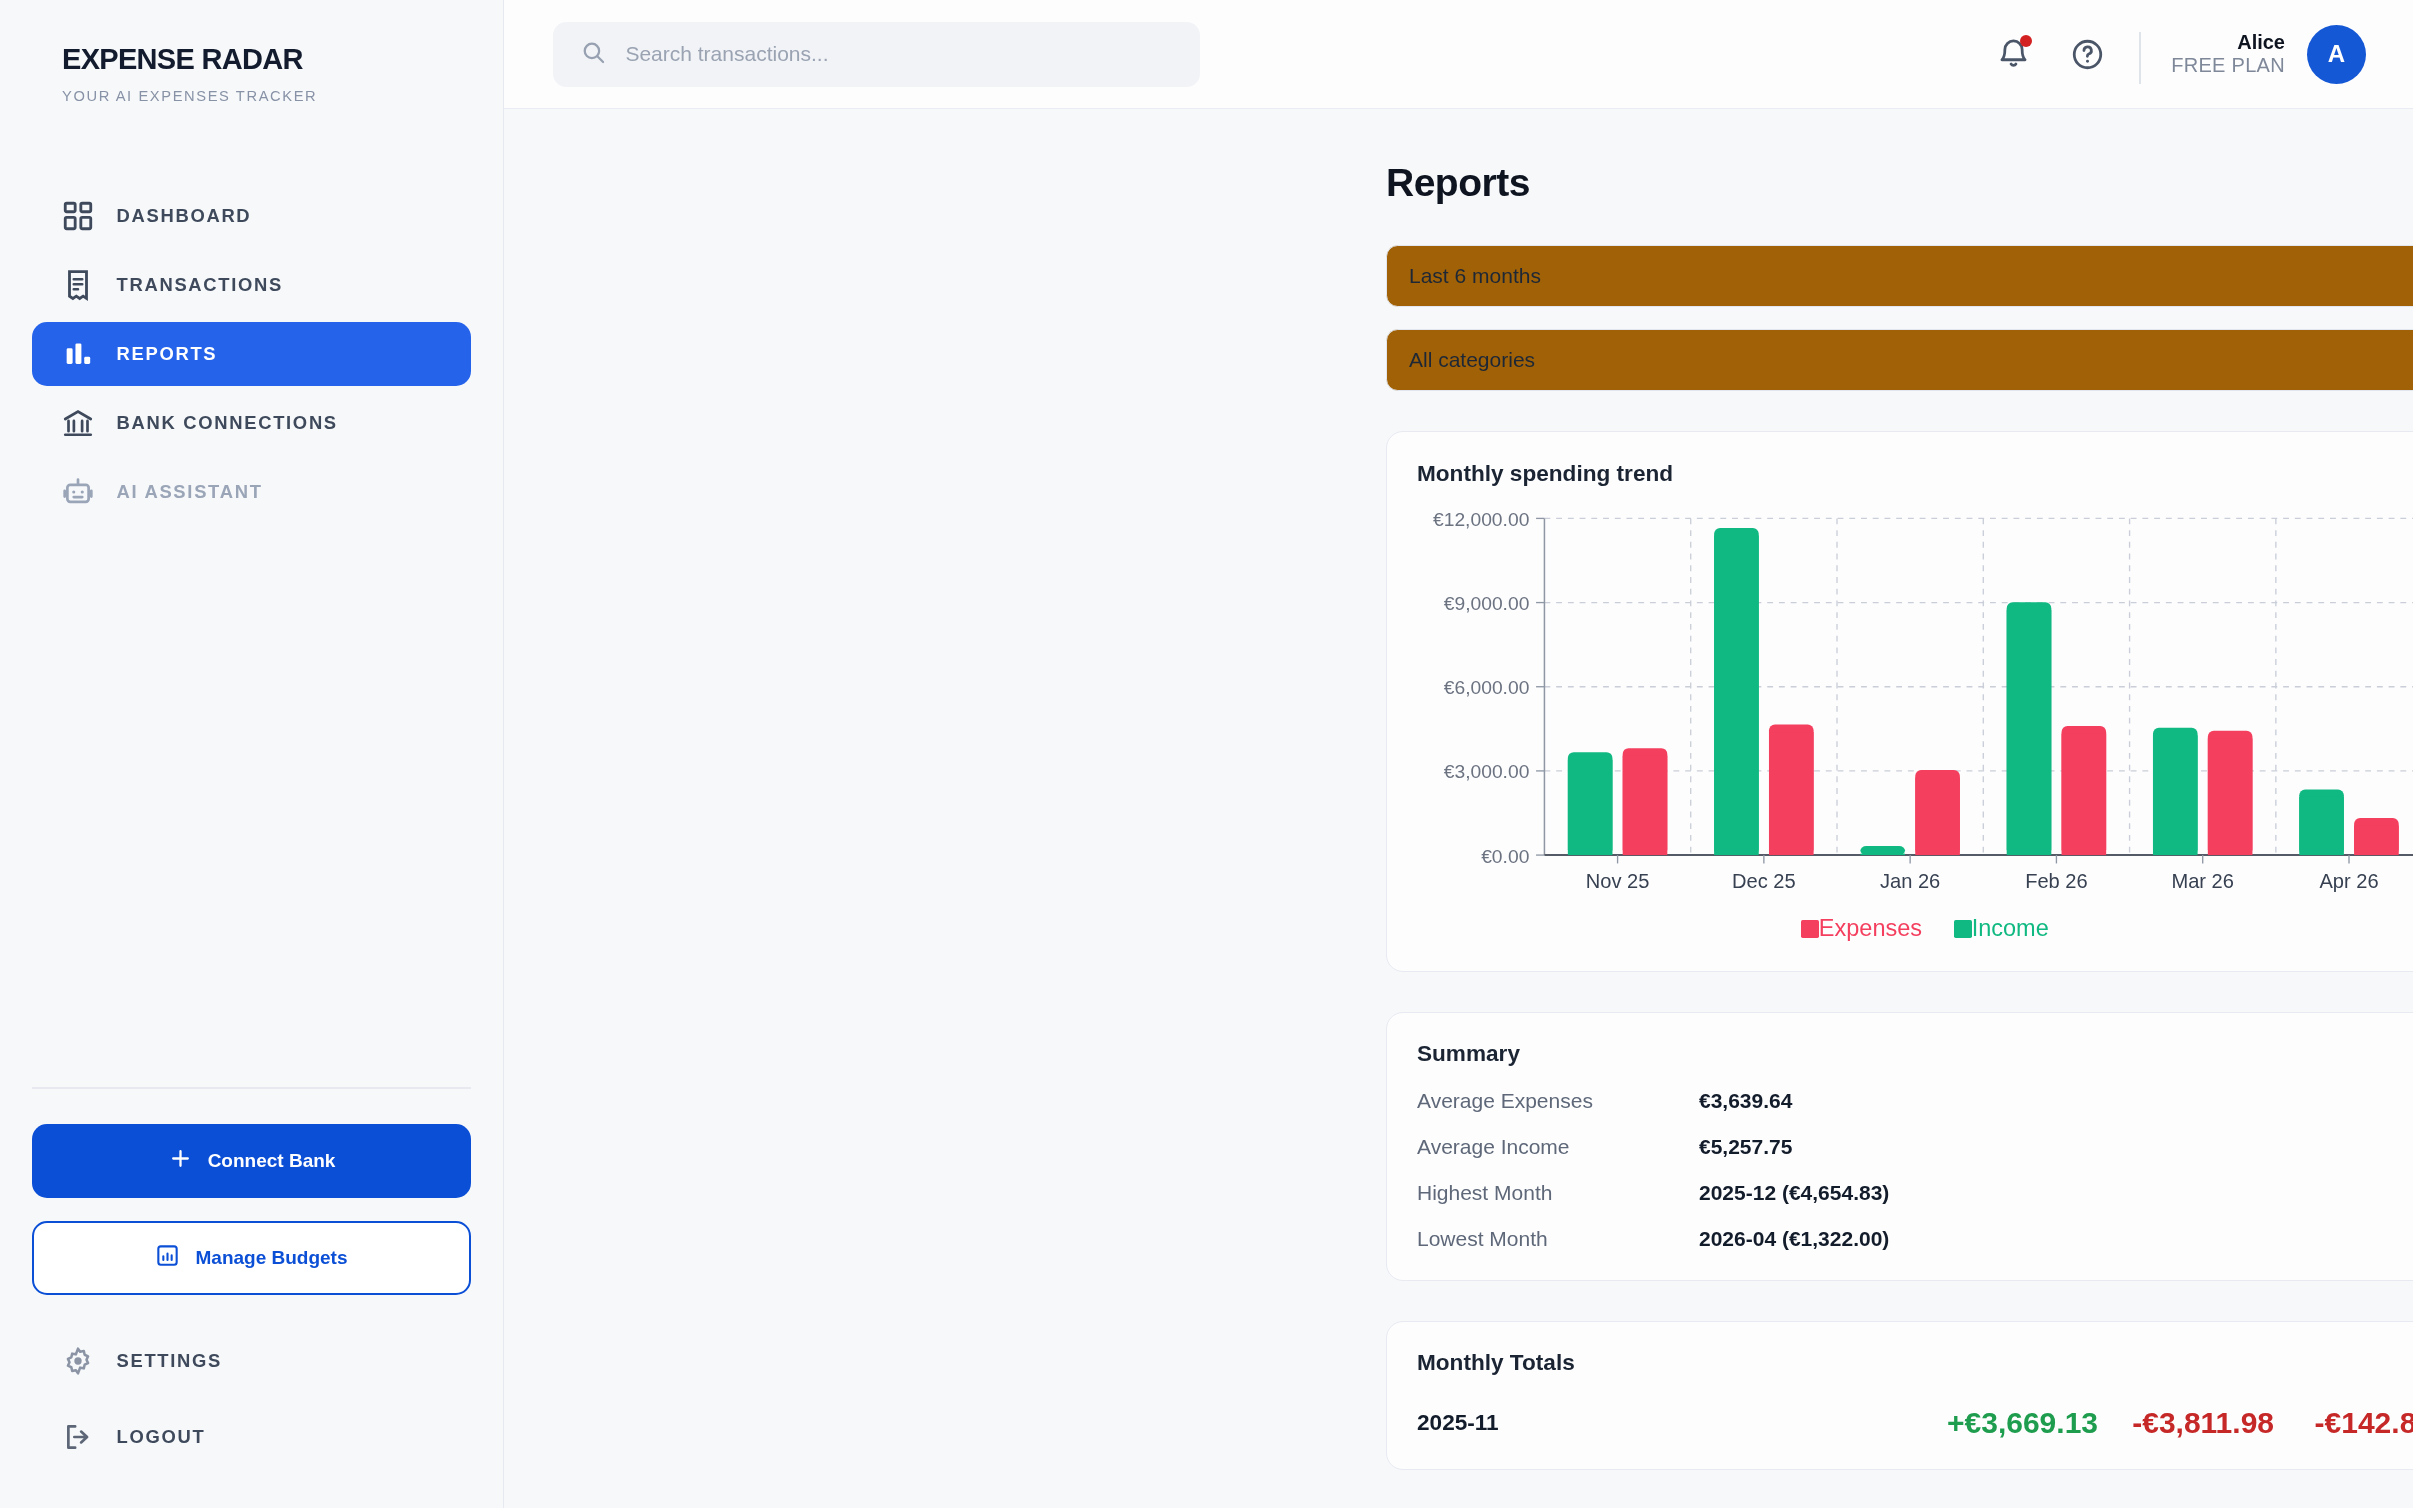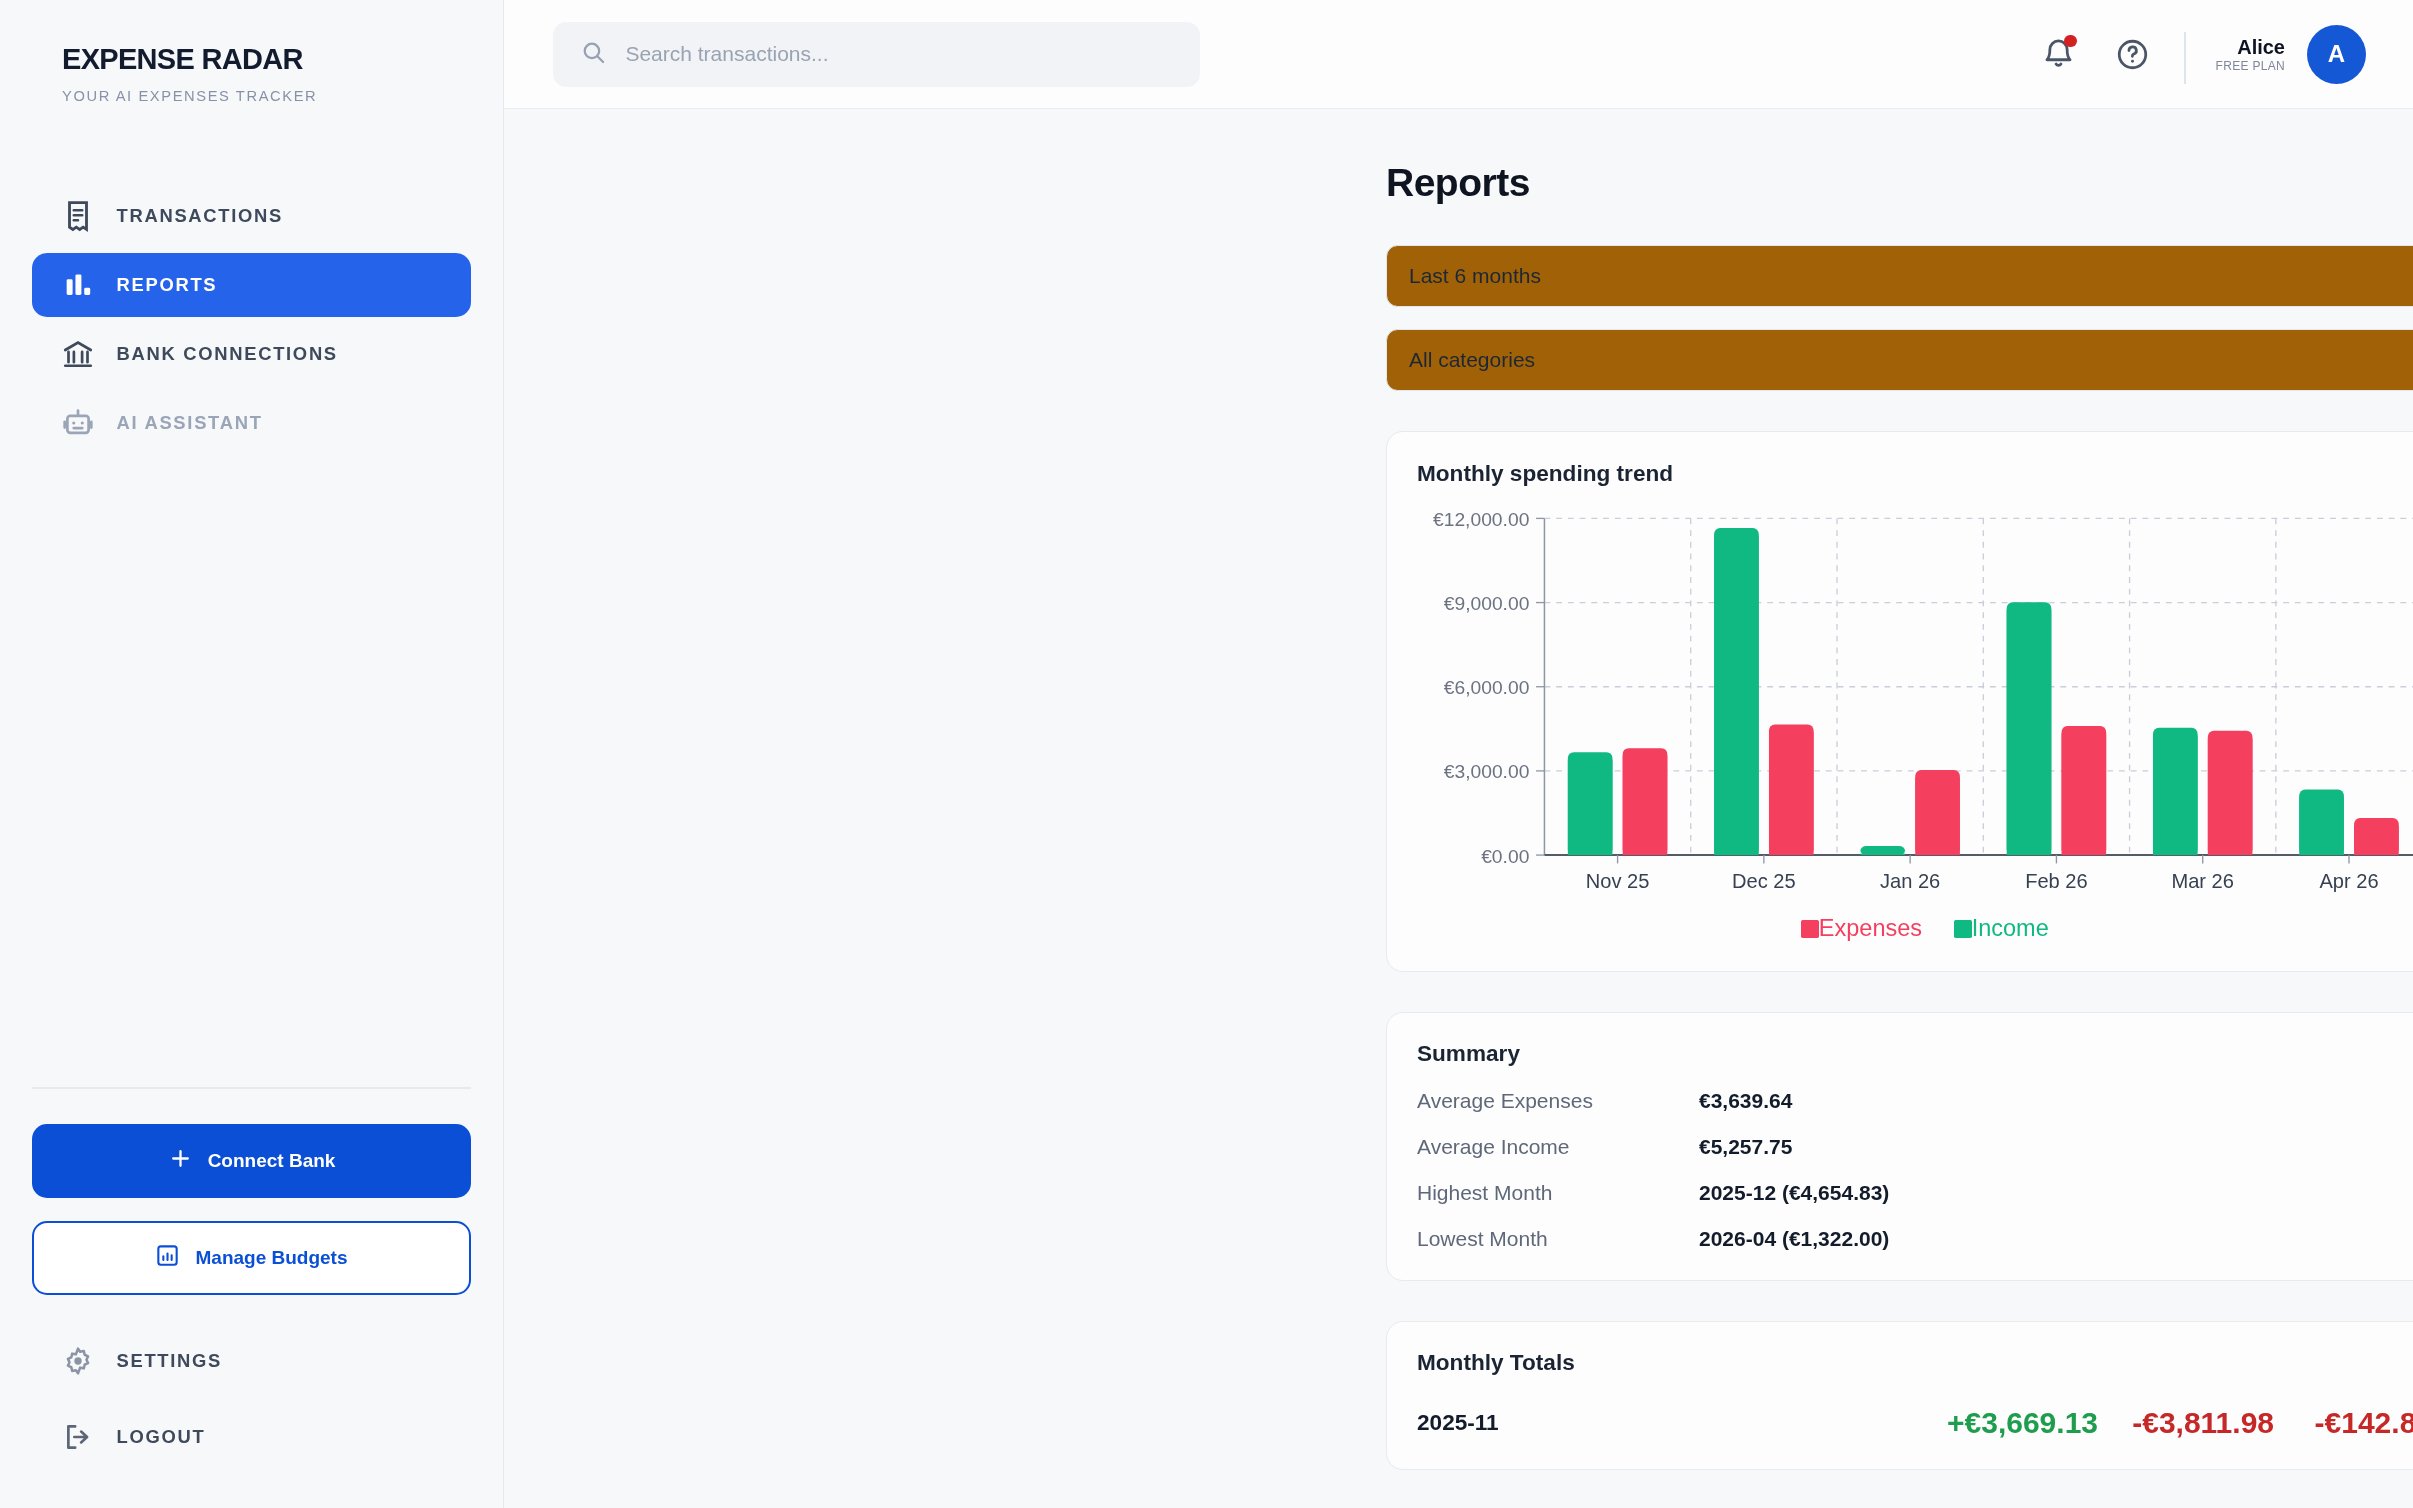--- a/index.html
+++ b/index.html
@@ -87,21 +87,21 @@
     font-size: 21px; color: #8c95a6; width: 100%;
     font-family: "Liberation Sans", sans-serif;
   }
   .search-input::placeholder { color: #9aa3b2; }
   .top-right { margin-left: auto; display: flex; align-items: flex-end; gap: 0; }
   .icon-btn { width: 59px; height: 59px; display:flex; align-items:center; justify-content:center; cursor:pointer; position: relative; }
   .vsep { width: 1.7px; height: 52px; background: #dfe3ea; margin: 0 30px 0 22px; }
   .user { display: flex; align-items: center; gap: 22px; cursor: pointer; }
   .user-meta { text-align: right; }
   .user-name { font-size: 20px; font-weight: 700; color: #0e1420; line-height: 1.15; }
-  .user-plan { font-size: 12px; color: #7e8899; letter-spacing: 0.3px; margin-top: 0; }
+  .user-plan { font-size: 20px; color: #7e8899; letter-spacing: 0.3px; margin-top: 0; }
   .avatar {
     width: 59px; height: 59px; border-radius: 50%;
     background: #1558d6; color: #fff;
     display:flex; align-items:center; justify-content:center;
     font-size: 24px; font-weight: 700;
   }
 
   .content { flex: 1 1 auto; overflow: hidden; padding: 52px 0 0 0; }
   .content-inner { width: 1081px; margin-left: 882px; }
   .page-title { font-size: 39px; font-weight: 700; color: #0e1420; letter-spacing: -0.5px; }
@@ -150,20 +150,31 @@
 
   <aside class="sidebar">
 
     <div class="brand">
       <div class="brand-title">EXPENSE RADAR</div>
       <div class="brand-sub">YOUR AI EXPENSES TRACKER</div>
     </div>
 
     <nav class="nav">
 
+      <div class="nav-item">
+        <span class="nav-icon">
+          <svg viewBox="0 0 24 24" width="34" height="34" fill="none" stroke="#3e4a5c" stroke-width="2">
+            <rect x="3" y="3" width="7" height="6" rx="1"></rect>
+              <rect x="14" y="3" width="7" height="6" rx="1"></rect>
+            <rect x="3" y="13" width="7" height="8" rx="1"></rect>
+              <rect x="14" y="13" width="7" height="8" rx="1"></rect>
+          </svg>
+        </span>
+        <span class="lbl">DASHBOARD</span>
+      </div>
 
       <div class="nav-item">
         <span class="nav-icon">
           <svg viewBox="0 0 24 24" width="34" height="34" fill="none" stroke="#3e4a5c" stroke-width="2">
             <path d="M6 2.5h12v19l-2.4-1.6L13.2 21.5 10.8 19.9 8.4 21.5 6 19.9z"></path>
             <path d="M9 8h6M9 11.5h6M9 15h3" stroke-width="1.8" stroke-linecap="round"></path>
           </svg>
         </span>
         <span class="lbl">TRANSACTIONS</span>
       </div>

